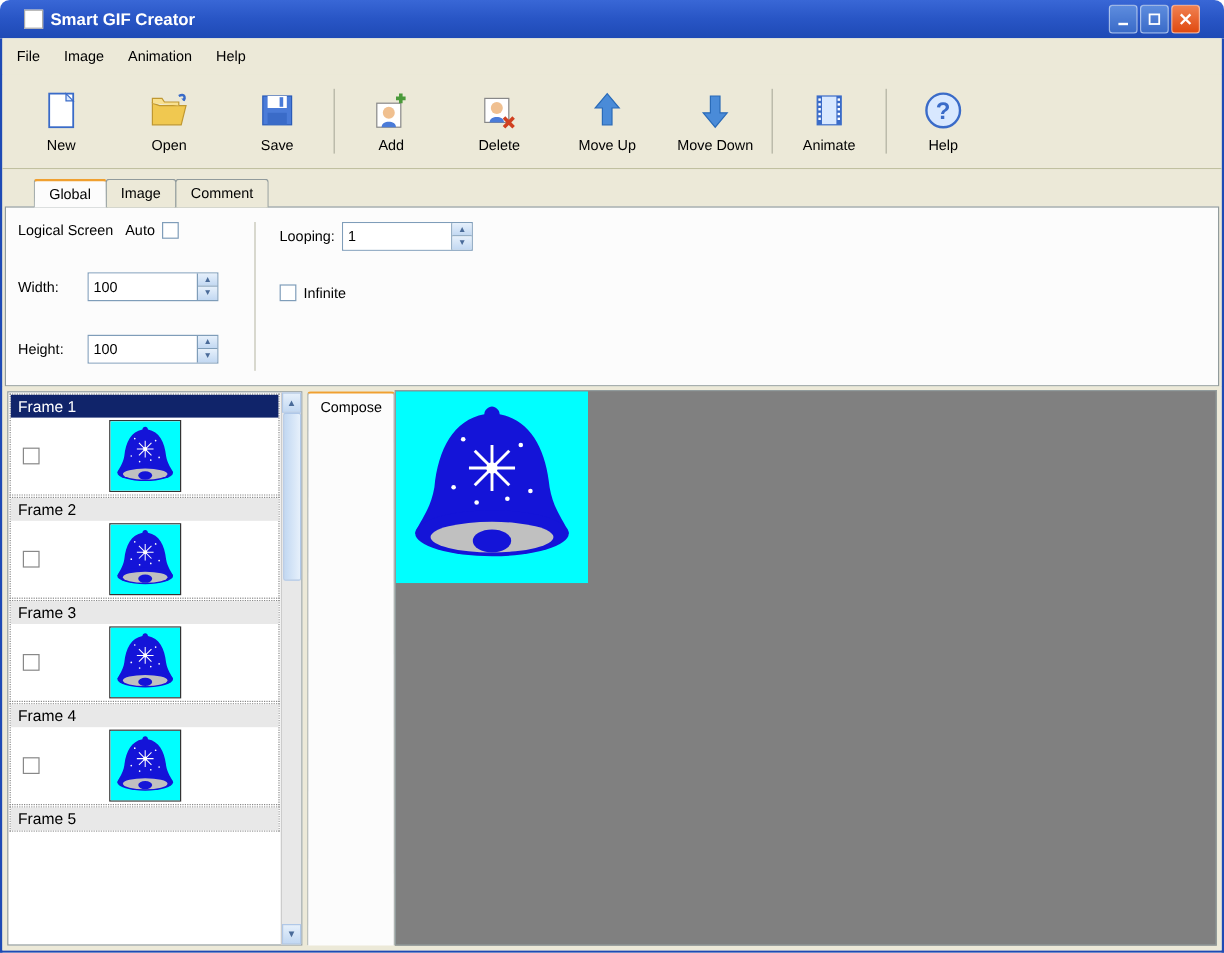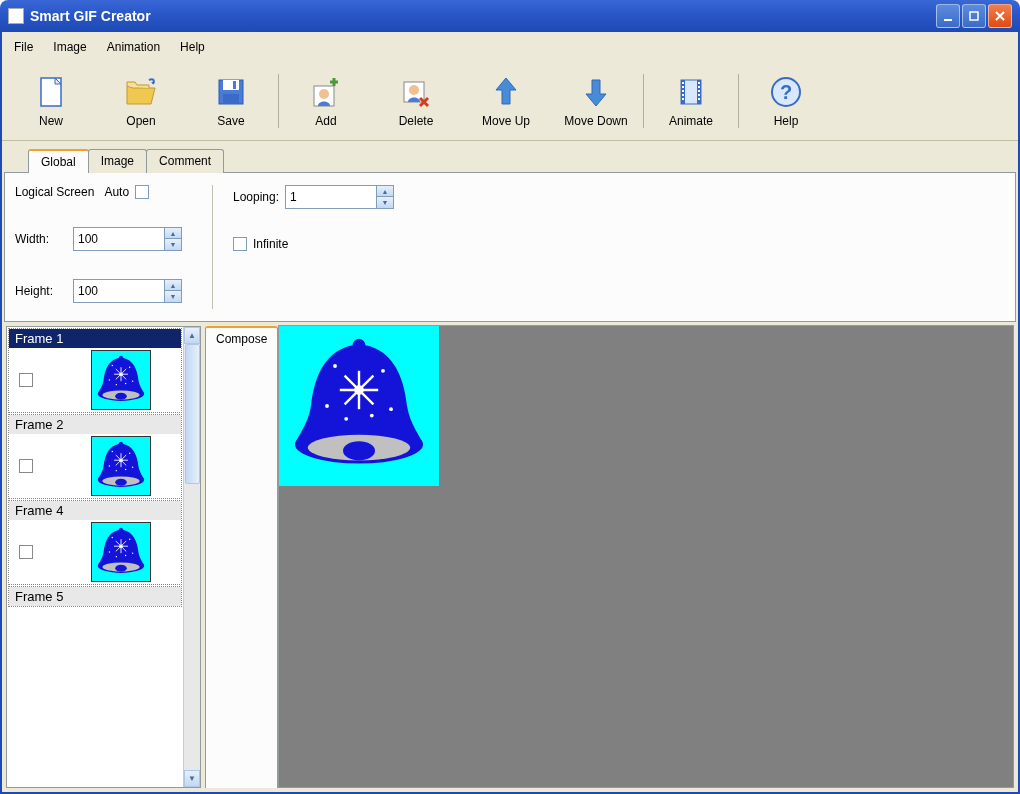--- a/index.html
+++ b/index.html
@@ -1,19 +1,19 @@
 <!DOCTYPE html>
 <html><head>
 <meta charset="utf-8">
 <style>
 * { margin: 0; padding: 0; box-sizing: border-box; }
 body { font-family: Tahoma, Arial, sans-serif; font-size: 12px; background: #fff; width: 1020px; height: 794px; overflow: hidden; }
 
 
-.titlebar { background: linear-gradient(to bottom, #3967d6 0%, #2855c5 50%, #1e4ab5 100%); height: 32px; display: flex; align-items: center; padding: 0 8px; border-radius: 8px 8px 0 0; }
+.titlebar { background: linear-gradient(to bottom, #3967d6 0%, #2855c5 50%, #1e4ab5 100%); height: 32px; display: flex; align-items: center; padding: 0 20px; border-radius: 8px 8px 0 0; }
 .titlebar-icon { width: 16px; height: 16px; background: #fff; border: 1px solid #aaa; margin-right: 6px; }
 .titlebar-text { color: #fff; font-weight: bold; font-size: 14px; flex: 1; }
 .win-btns { display: flex; gap: 2px; }
 .win-btn { width: 24px; height: 24px; border-radius: 3px; display: flex; align-items: center; justify-content: center; cursor: pointer; border: 1px solid rgba(255,255,255,0.5); }
 .win-min { background: linear-gradient(to bottom, #5d8cde, #3a6bc8); }
 .win-max { background: linear-gradient(to bottom, #5d8cde, #3a6bc8); }
 .win-close { background: linear-gradient(to bottom, #f08050, #e04a10); }
 .win-btn svg { width: 14px; height: 14px; }
 
 
@@ -43,21 +43,21 @@
 .spin-input input { border: none; height: 22px; padding: 0 4px; width: 90px; font-family: inherit; font-size: 12px; outline: none; }
 .spin-btns { display: flex; flex-direction: column; border-left: 1px solid #7f9db9; }
 .spin-btn { width: 16px; height: 11px; background: linear-gradient(to bottom, #e6f0fb, #c2d8f2); display: flex; align-items: center; justify-content: center; cursor: pointer; font-size: 7px; color: #4a6b99; }
 .spin-btn:first-child { border-bottom: 1px solid #7f9db9; }
 .checkbox { width: 14px; height: 14px; border: 1px solid #7f9db9; background: #fff; cursor: pointer; }
 
 
 .lower { display: flex; padding: 4px; gap: 4px; flex: 1; min-height: 0; background: #ece9d8; }
 
 
-.frame-list-wrap { width: 195px; border: 1px solid #919b9c; background: #fff; display: flex; }
+.frame-list-wrap { width: 246px; border: 1px solid #919b9c; background: #fff; display: flex; }
 .frame-list { flex: 1; overflow: hidden; }
 .frame-item { border: 1px dotted #888; margin: 1px; }
 .frame-item.selected .frame-title { background: #10246a; color: #fff; }
 .frame-title { background: #e8e8e8; padding: 2px 6px; font-size: 13px; }
 .frame-body { display: flex; align-items: center; padding: 2px; }
 .frame-check { width: 14px; height: 14px; border: 1px solid #888; margin: 0 8px; cursor: pointer; }
 .frame-thumb { width: 60px; height: 60px; border: 1px solid #333; margin-left: 50px; }
 .frame-scrollbar { width: 17px; background: #e8e8e8; border-left: 1px solid #ccc; display: flex; flex-direction: column; }
 .sb-btn { height: 17px; background: linear-gradient(to bottom, #e6f0fb, #c2d8f2); border: 1px solid #b0c8e8; display: flex; align-items: center; justify-content: center; font-size: 8px; cursor: pointer; color: #4a6b99; }
 .sb-track { flex: 1; }
@@ -283,20 +283,29 @@
         <div class="frame-item">
           <div class="frame-title">Frame 2</div>
           <div class="frame-body">
             <div class="frame-check"></div>
             <svg class="frame-thumb" viewBox="0 0 100 100">
                 <use href="#bell-shape"></use>
               </svg>
           </div>
         </div>
         <div class="frame-item">
+          <div class="frame-title">Frame 3</div>
+          <div class="frame-body">
+            <div class="frame-check"></div>
+            <svg class="frame-thumb" viewBox="0 0 100 100">
+                <use href="#bell-shape"></use>
+              </svg>
+          </div>
+        </div>
+        <div class="frame-item">
           <div class="frame-title">Frame 4</div>
           <div class="frame-body">
             <div class="frame-check"></div>
             <svg class="frame-thumb" viewBox="0 0 100 100">
                 <use href="#bell-shape"></use>
               </svg>
           </div>
         </div>
         <div class="frame-item">
           <div class="frame-title">Frame 5</div>

